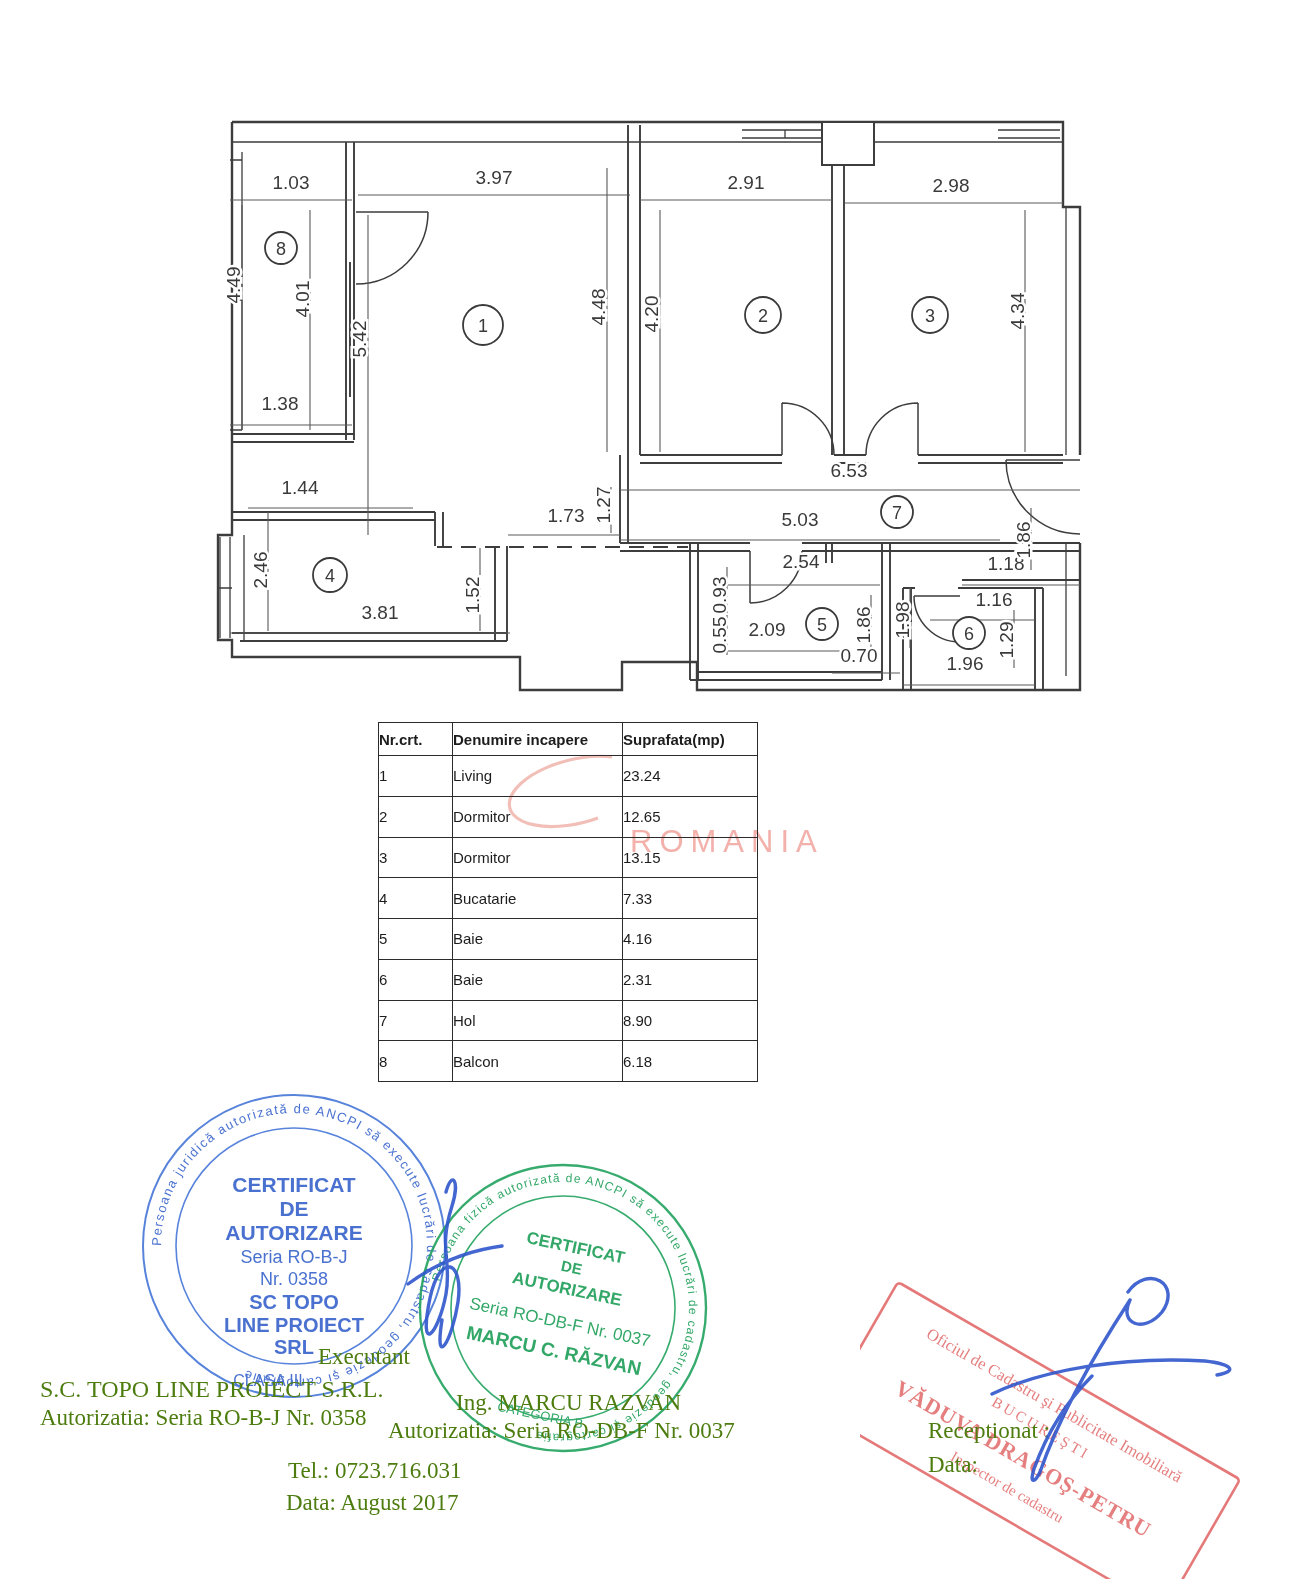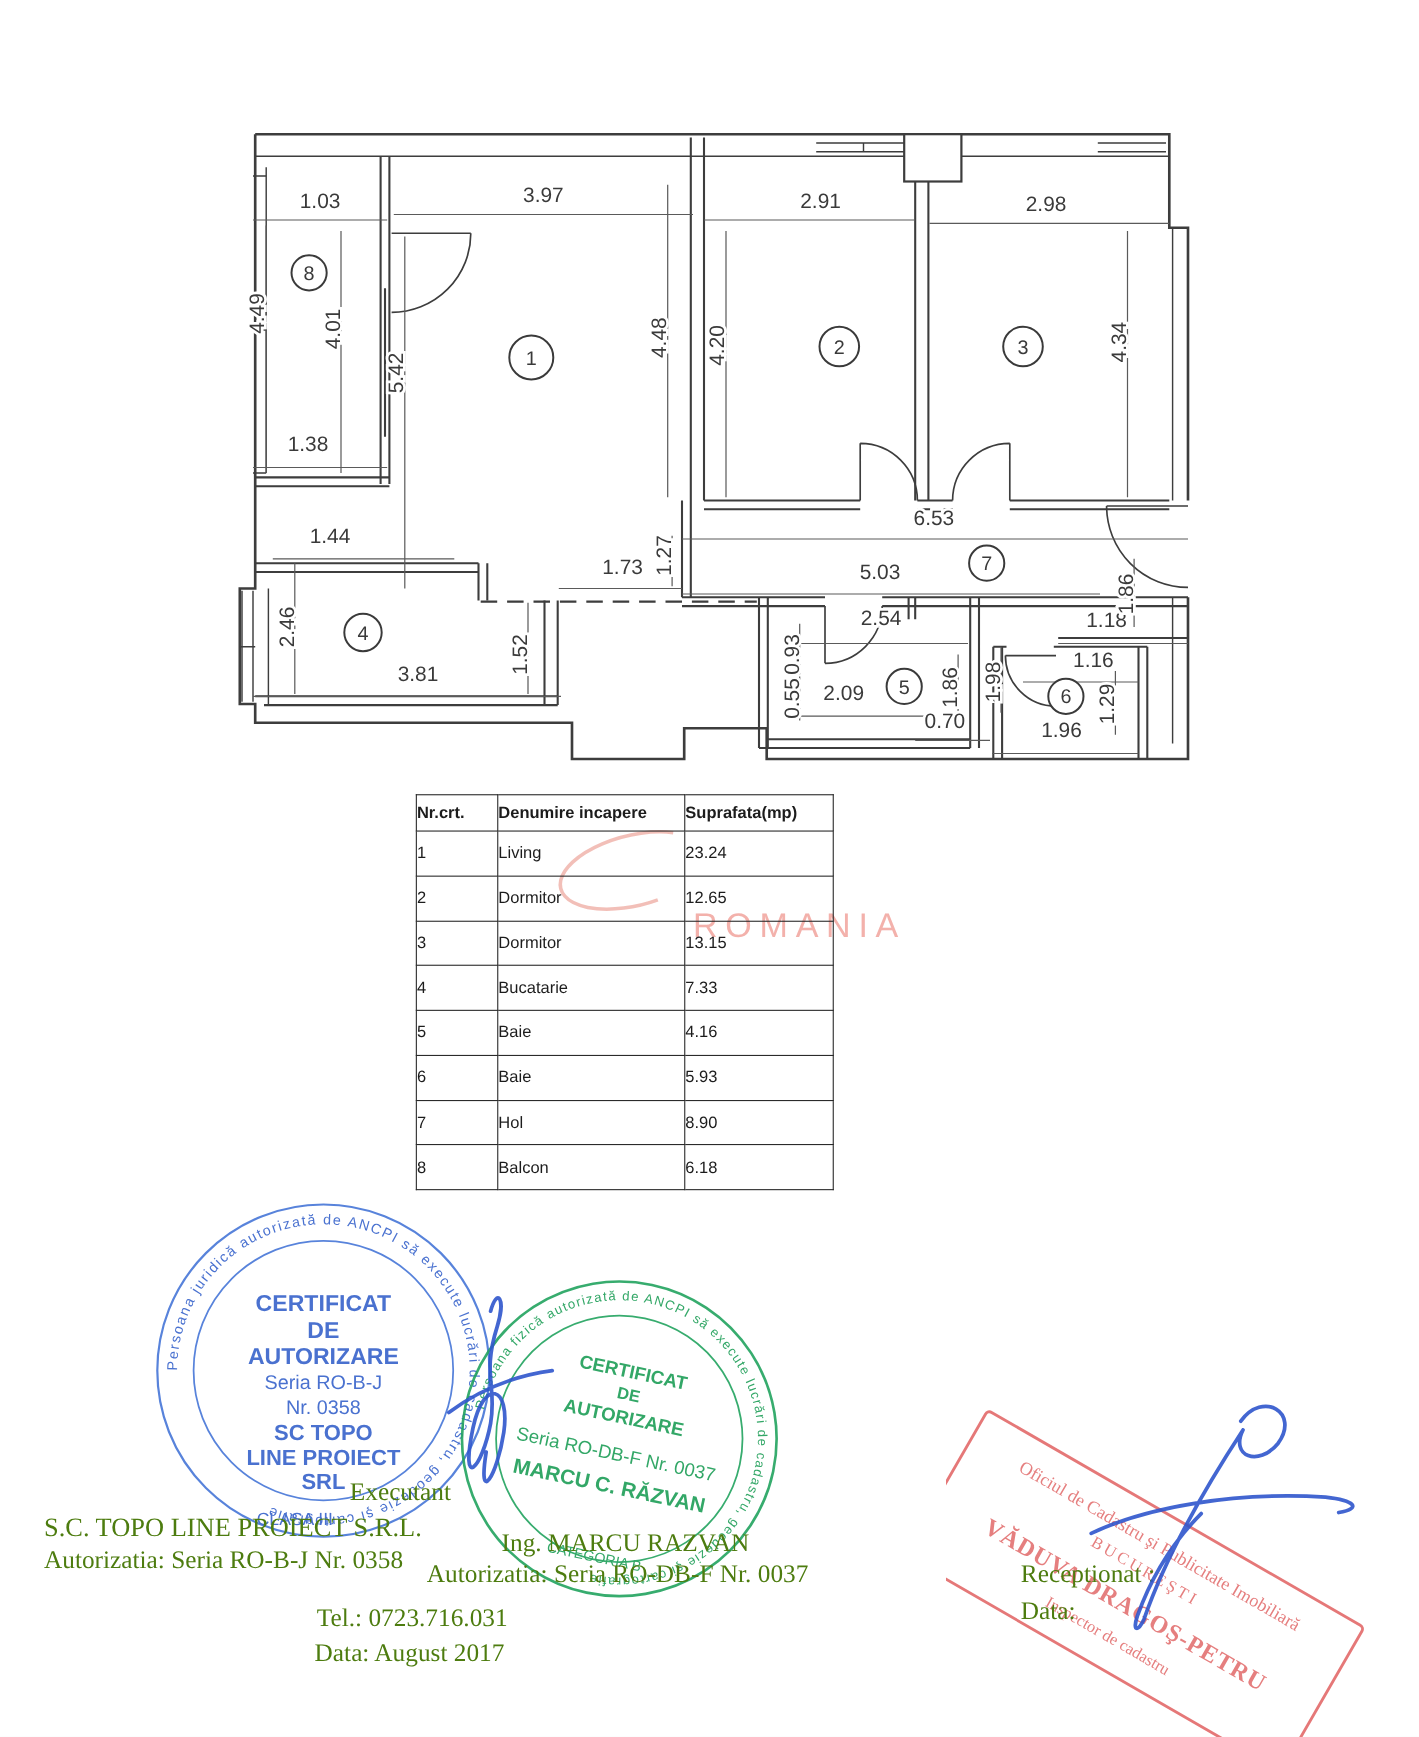--- a/index.html
+++ b/index.html
@@ -175,21 +175,21 @@
           <td>7.33</td>
         </tr>
         <tr>
           <td>5</td>
           <td>Baie</td>
           <td>4.16</td>
         </tr>
         <tr>
           <td>6</td>
           <td>Baie</td>
-          <td>5.93</td>
+          <td>2.31</td>
         </tr>
         <tr>
           <td>7</td>
           <td>Hol</td>
           <td>8.90</td>
         </tr>
         <tr>
           <td>8</td>
           <td>Balcon</td>
           <td>6.18</td>

